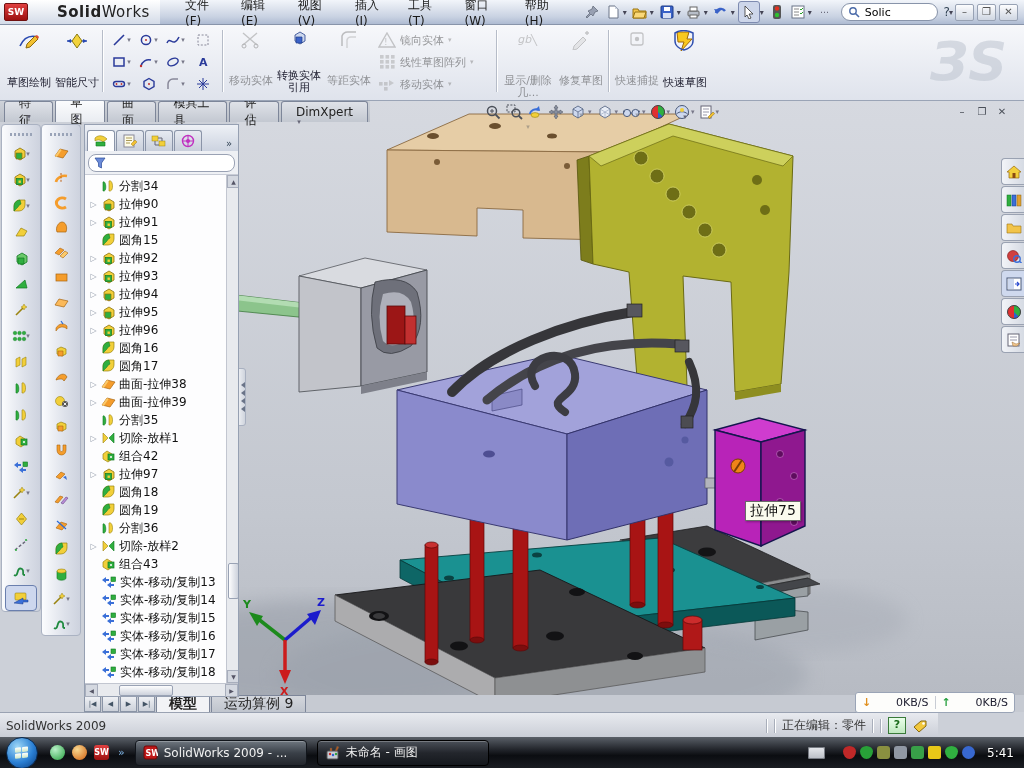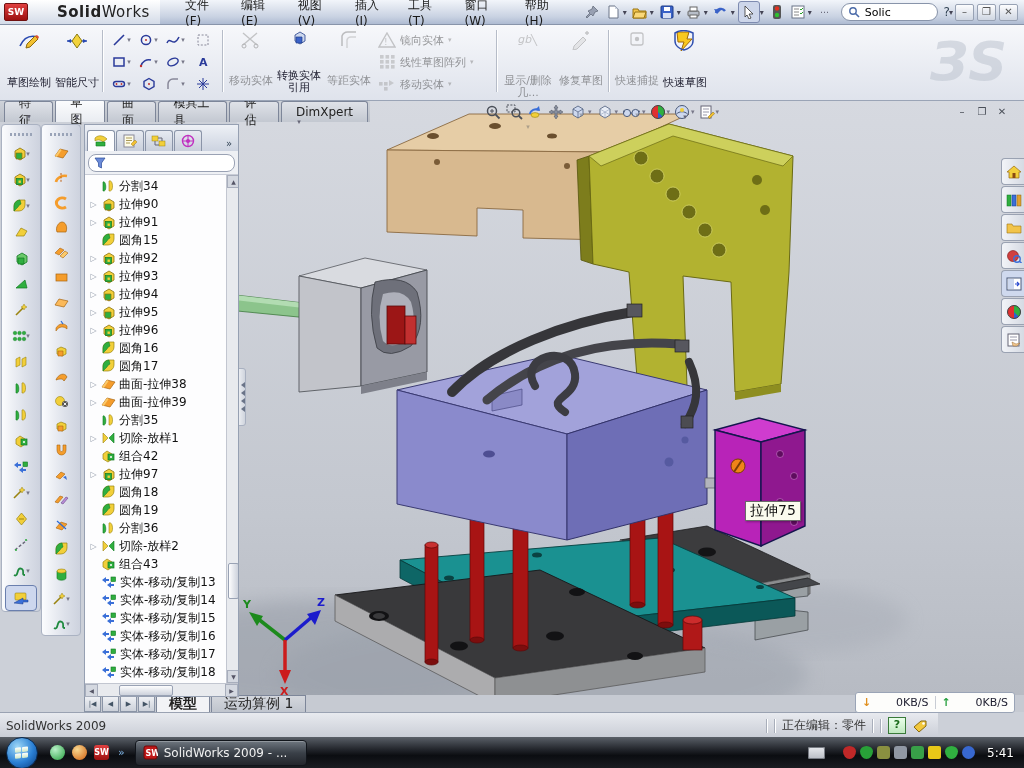--- a/index.html
+++ b/index.html
@@ -1390,21 +1390,21 @@
     <div class="hthumb"></div>
   </div>
 </div>
 
 <div id="bottomtabs" class="abs">
     <div class="navbtn">|◀</div>
     <div class="navbtn">◀</div>
     <div class="navbtn">▶</div>
     <div class="navbtn">▶|</div>
     <div class="dtab active">模型</div>
-    <div class="dtab">运动算例 1</div>
+    <div class="dtab">运动算例 9</div>
   </div>
 <div id="netwidget">
   <div class="half">
       <span class="dn">↓</span>
       <span>0KB/S</span>
     </div>
   <div class="sep"></div>
   <div class="half">
       <span class="up">↑</span>
       <span>0KB/S</span>
@@ -1447,20 +1447,32 @@
   <div id="taskbtns" style="display:flex;">
       <div class="taskbtn active">
         <span>
           <svg width="15" height="15" viewBox="0 0 15 15">
             <rect x="1" y="1" width="13" height="13" rx="2" fill="#c01818" stroke="#700808"></rect>
             <text x="2.5" y="11" font-size="8" fill="#fff" font-weight="bold">SW</text>
           </svg>
         </span>
         <span>SolidWorks 2009 - ...</span>
       </div>
+      <div class="taskbtn">
+        <span>
+          <svg width="15" height="15" viewBox="0 0 15 15">
+            <rect x="2" y="6" width="11" height="8" rx="1" fill="#c8ccd4" stroke="#555"></rect>
+            <path d="M5 6V3h2v3M10 6l2-5 2 1-2 4z" fill="#b05a20" stroke="#555" stroke-width=".4"></path>
+            <circle cx="5" cy="9" r="1.2" fill="#d03030"></circle>
+            <circle cx="8" cy="10" r="1.2" fill="#3060d0"></circle>
+            <circle cx="11" cy="9" r="1.2" fill="#30a040"></circle>
+          </svg>
+        </span>
+        <span>未命名 - 画图</span>
+      </div>
     </div>
   <div id="kbico"></div>
   <div id="tray">
       <span class="tico" style="background: rgb(192, 40, 40); border-radius: 50% / 40% 40% 60% 60%;"></span>
       <span class="tico" style="background: rgb(40, 160, 56); border-radius: 50% / 40% 40% 60% 60%;"></span>
       <span class="tico" style="background: rgb(138, 144, 64); border-radius: 3px;"></span>
       <span class="tico" style="background: rgb(144, 152, 164); border-radius: 3px;"></span>
       <span class="tico" style="background: rgb(56, 160, 72); border-radius: 3px;"></span>
       <span class="tico" style="background: rgb(232, 200, 24); border-radius: 2px;"></span>
       <span class="tico" style="background: rgb(48, 176, 64); border-radius: 50% / 40% 40% 60% 60%;"></span>

